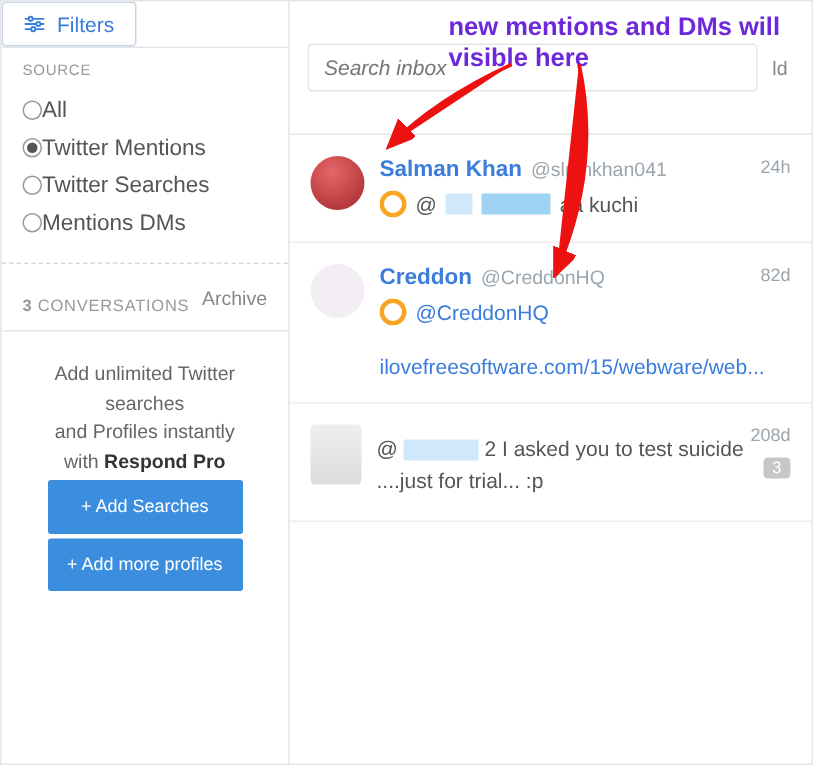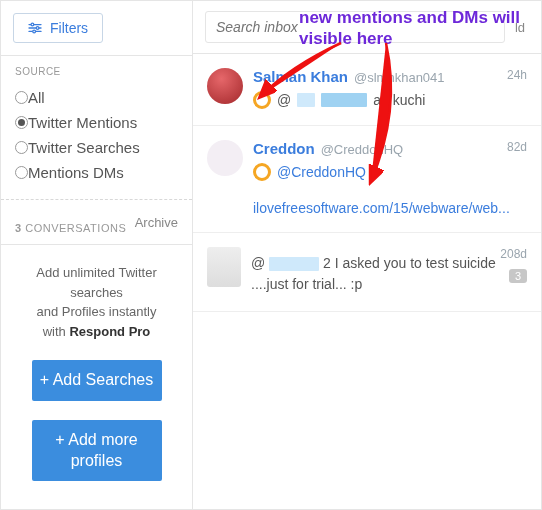--- a/index.html
+++ b/index.html
@@ -7,21 +7,21 @@
     font-family: -apple-system, "Helvetica Neue", Arial, sans-serif;
     font-size: 14px; color: #333; background: #fff;
     width: 542px; height: 510px; overflow: hidden; position: relative;
     border: 1px solid #e5e5e5;
   }
   .layout { display: flex; height: 100%; }
   .sidebar {
     width: 192px; border-right: 1px solid #e5e5e5;
     display: flex; flex-direction: column;
   }
-  .sidebar-top { padding: 12px; border-bottom: 1px solid #e5e5e5; }
+  .sidebar-top { border-bottom: 1px solid #e5e5e5; }
   .filters-btn {
     border: 1px solid #c7d6e6; color: #3b7ddd; background: #fff;
     padding: 6px 14px; border-radius: 3px; font-size: 14px;
     display: inline-flex; align-items: center; gap: 8px; cursor: pointer;
   }
   .filters-btn svg { width: 14px; height: 12px; }
   .source-block { padding: 10px 14px 14px; border-bottom: 1px dashed #d8d8d8; }
   .source-title {
     font-size: 10px; letter-spacing: .5px; color: #999;
     text-transform: uppercase; margin-bottom: 8px;
@@ -41,27 +41,27 @@
   .conv-header {
     display: flex; justify-content: space-between; align-items: center;
     padding: 10px 14px; border-bottom: 1px solid #e5e5e5;
     font-size: 11px; color: #999;
   }
   .conv-header .count { letter-spacing: .5px; margin-top: 12px; }
   .conv-header .archive { font-size: 13px; color: #888; cursor: pointer; }
   .promo { padding: 18px 14px; text-align: center; color: #666; font-size: 13px; line-height: 1.5; }
   .promo strong { color: #333; }
   .btn-primary {
-    display: block; width: 130px; margin: 19px auto;
+    display: block; width: 130px; margin: 3px auto;
     background: #3b8dde; color: #fff; border: none;
-    padding: 10px 8px; font-size: 16px; border-radius: 2px;
+    padding: 10px 8px; font-size: 12px; border-radius: 2px;
     cursor: pointer; line-height: 1.3;
   }
   .main { flex: 1; display: flex; flex-direction: column; }
-  .searchbar { padding: 10px 12px; border-bottom: 1px solid #e5e5e5; display: flex; gap: 10px; align-items: center; }
+  .searchbar { padding: 28px 12px; border-bottom: 1px solid #e5e5e5; display: flex; gap: 10px; align-items: center; }
   .search-input {
     flex: 1; border: 1px solid #e5e5e5; border-radius: 3px;
     padding: 7px 10px; font-size: 14px; color: #888; font-style: italic;
     outline: none;
   }
   .old-label { font-size: 13px; color: #888; padding-right: 4px; }
   .conv-list { flex: 1; overflow: auto; }
   .conv {
     display: flex; gap: 10px; padding: 14px 14px 16px;
     border-bottom: 1px solid #eee; position: relative;

